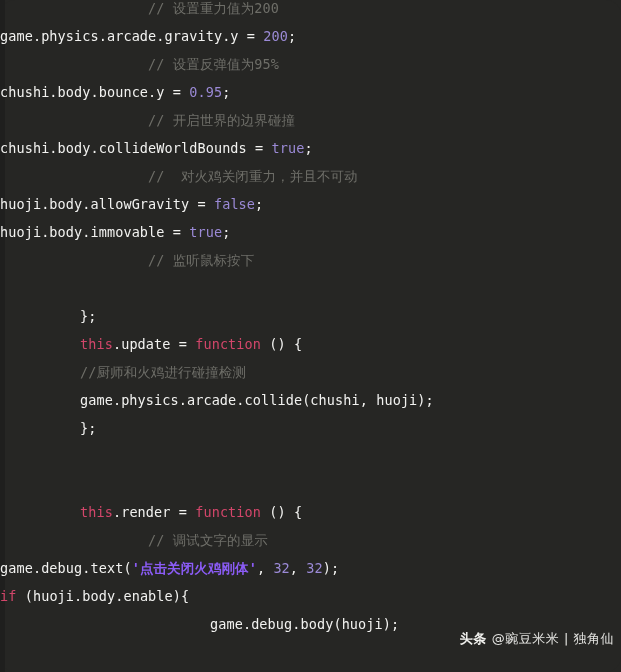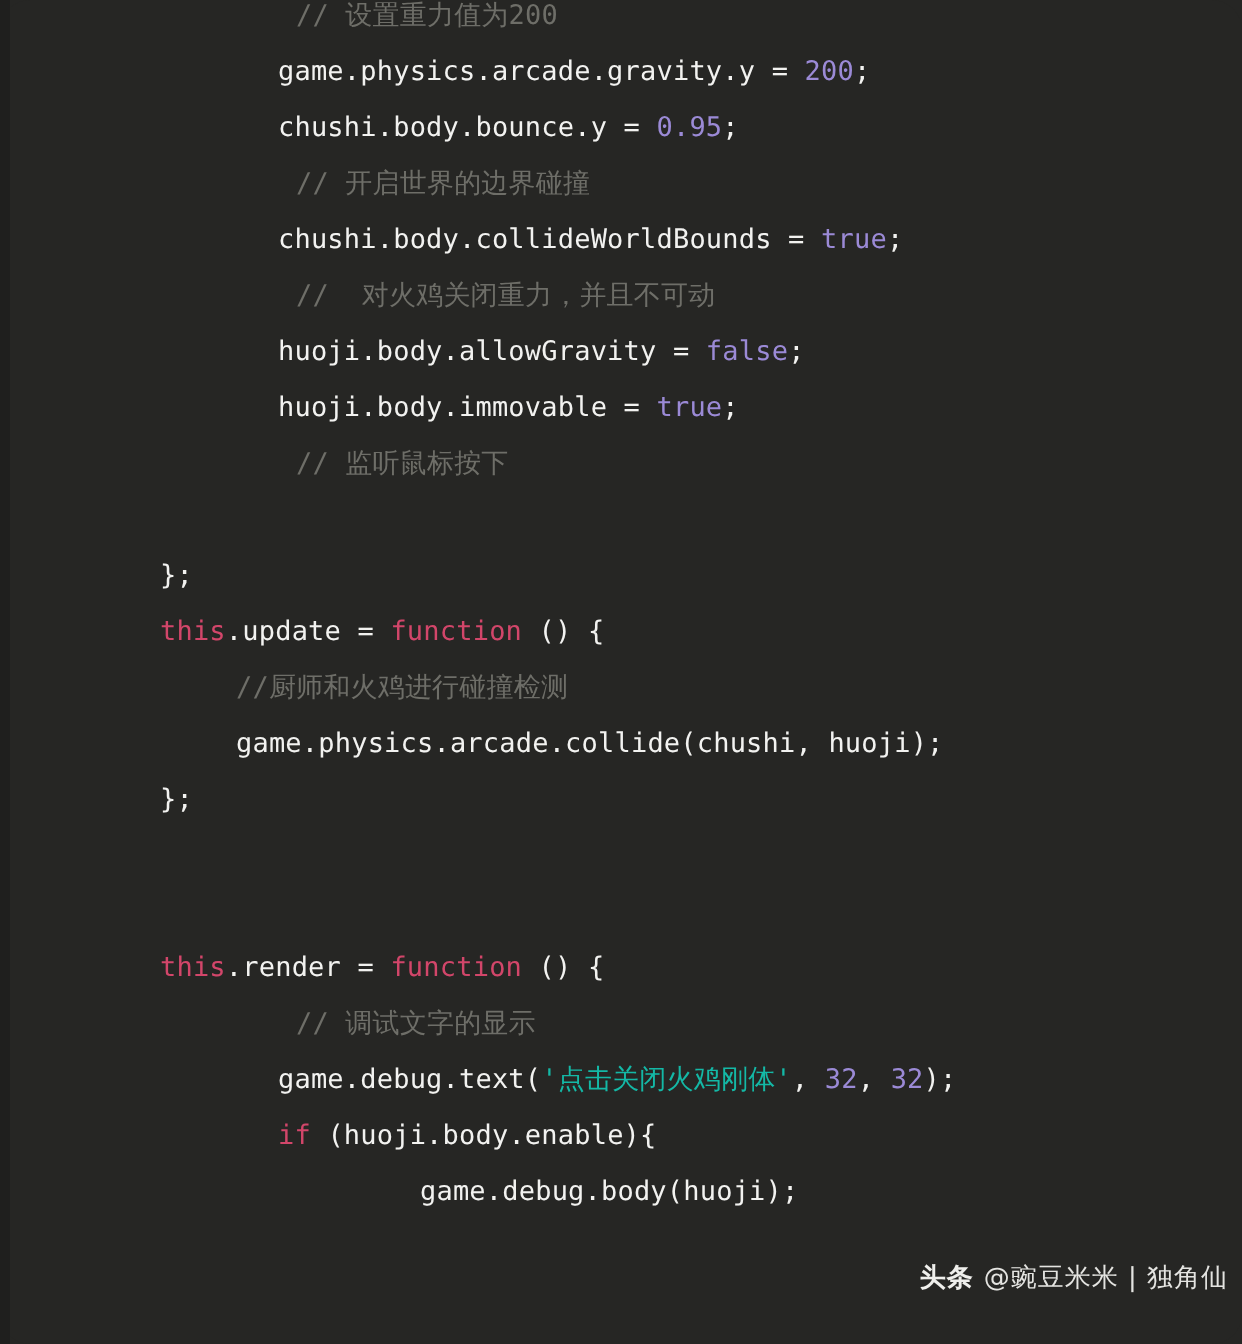--- a/index.html
+++ b/index.html
@@ -45,34 +45,34 @@
     height: 28px;
     line-height: 28px;
     white-space: pre;
     font-size: 13.5px;
     font-family: "DejaVu Sans Mono", "Liberation Mono", monospace;
     color: #f2f2f0;
     letter-spacing: 0.1px;
   }
 
   
-  .ind-code   { padding-left: 139px; }
+  .ind-code   { }
   .ind-cmt    { padding-left: 148px; }
   .ind-brace  { padding-left: 80px; }
   .ind-top    { padding-left: 80px; }
-  .ind-deep   { padding-left: 118px; }
+  .ind-deep   { padding-left: 80px; }
   .ind-deep2  { padding-left: 210px; }
 
   
   .tok-plain   { color: #f2f2f0; }
   .tok-comment { color: #6e6e68; }
   .tok-kw      { color: #d2466a; }
   .tok-num     { color: #9b8ad6; }
   .tok-bool    { color: #9b8ad6; }
-  .tok-str     { color: #14b8a6; }
+  .tok-str     { color: #8b5cf6; font-weight: bold; }
 
   #watermark {
     position: absolute;
     right: 7px;
     bottom: 24px;
     font-family: "DejaVu Sans", "Liberation Sans", sans-serif;
     font-size: 13px;
     color: #efefec;
     letter-spacing: 0.5px;
     white-space: pre;
@@ -81,20 +81,21 @@
   #watermark .wm-user  { font-weight: normal; opacity: 0.95; }
 </style>
 </head>
 <body>
 
 <div id="code-surface">
   <div id="left-gutter-strip"></div>
   <div id="code-lines">
       <div class="code-line ind-cmt"><span class="tok-comment">// 设置重力值为200</span></div>
       <div class="code-line ind-code"><span class="tok-plain">game.physics.arcade.gravity.y = </span><span class="tok-num">200</span><span class="tok-plain">;</span></div>
+      <div class="code-line ind-cmt"><span class="tok-comment">// 设置反弹值为95%</span></div>
       <div class="code-line ind-code"><span class="tok-plain">chushi.body.bounce.y = </span><span class="tok-num">0.95</span><span class="tok-plain">;</span></div>
       <div class="code-line ind-cmt"><span class="tok-comment">// 开启世界的边界碰撞</span></div>
       <div class="code-line ind-code"><span class="tok-plain">chushi.body.collideWorldBounds = </span><span class="tok-bool">true</span><span class="tok-plain">;</span></div>
       <div class="code-line ind-cmt"><span class="tok-comment">//  对火鸡关闭重力，并且不可动</span></div>
       <div class="code-line ind-code"><span class="tok-plain">huoji.body.allowGravity = </span><span class="tok-bool">false</span><span class="tok-plain">;</span></div>
       <div class="code-line ind-code"><span class="tok-plain">huoji.body.immovable = </span><span class="tok-bool">true</span><span class="tok-plain">;</span></div>
       <div class="code-line ind-cmt"><span class="tok-comment">// 监听鼠标按下</span></div>
       <div class="code-line ind-code">&nbsp;</div>
       <div class="code-line ind-brace"><span class="tok-plain">};</span></div>
       <div class="code-line ind-top"><span class="tok-kw">this</span><span class="tok-plain">.update = </span><span class="tok-kw">function</span><span class="tok-plain"> () {</span></div>

